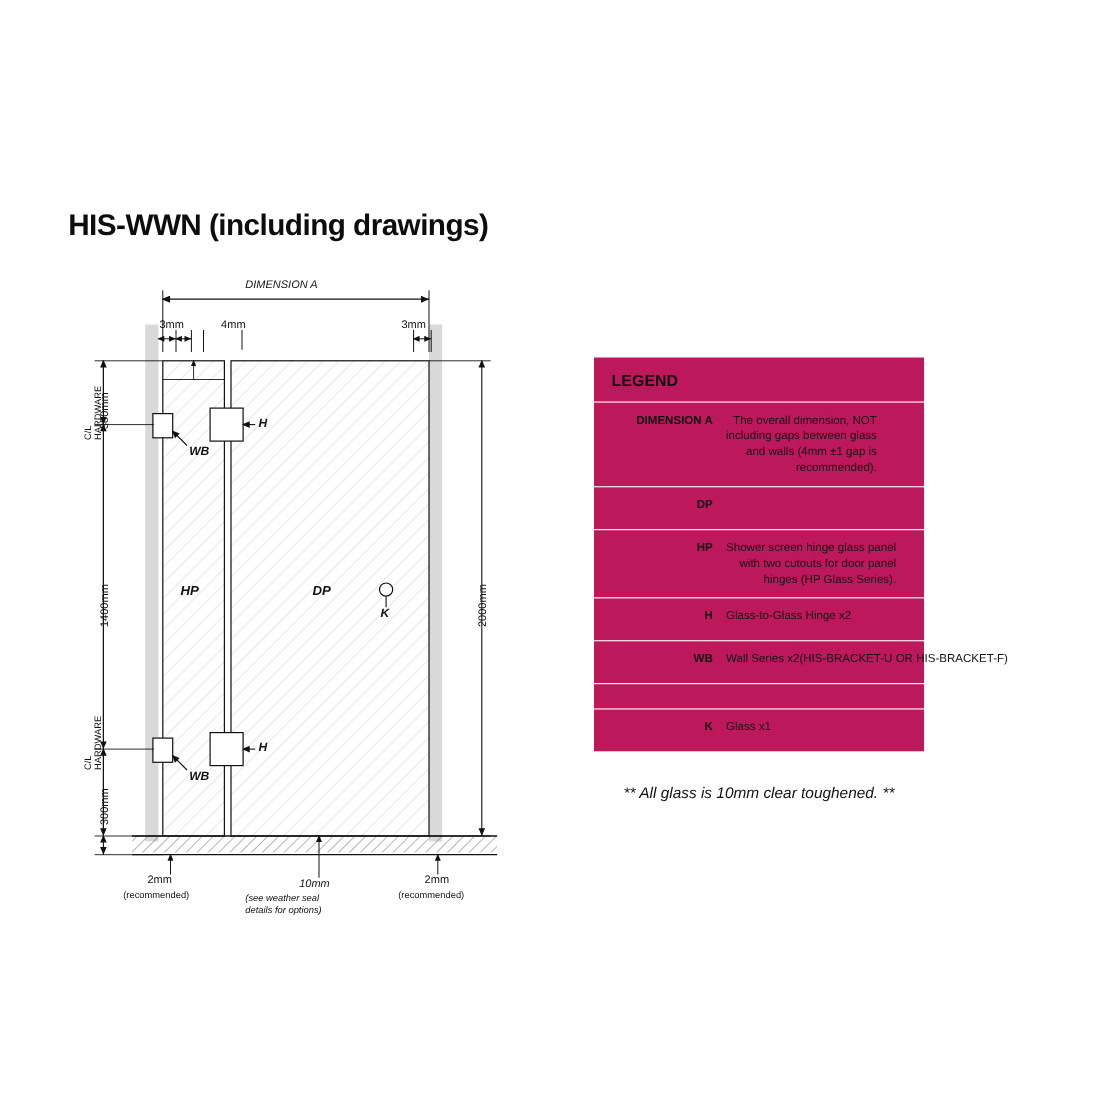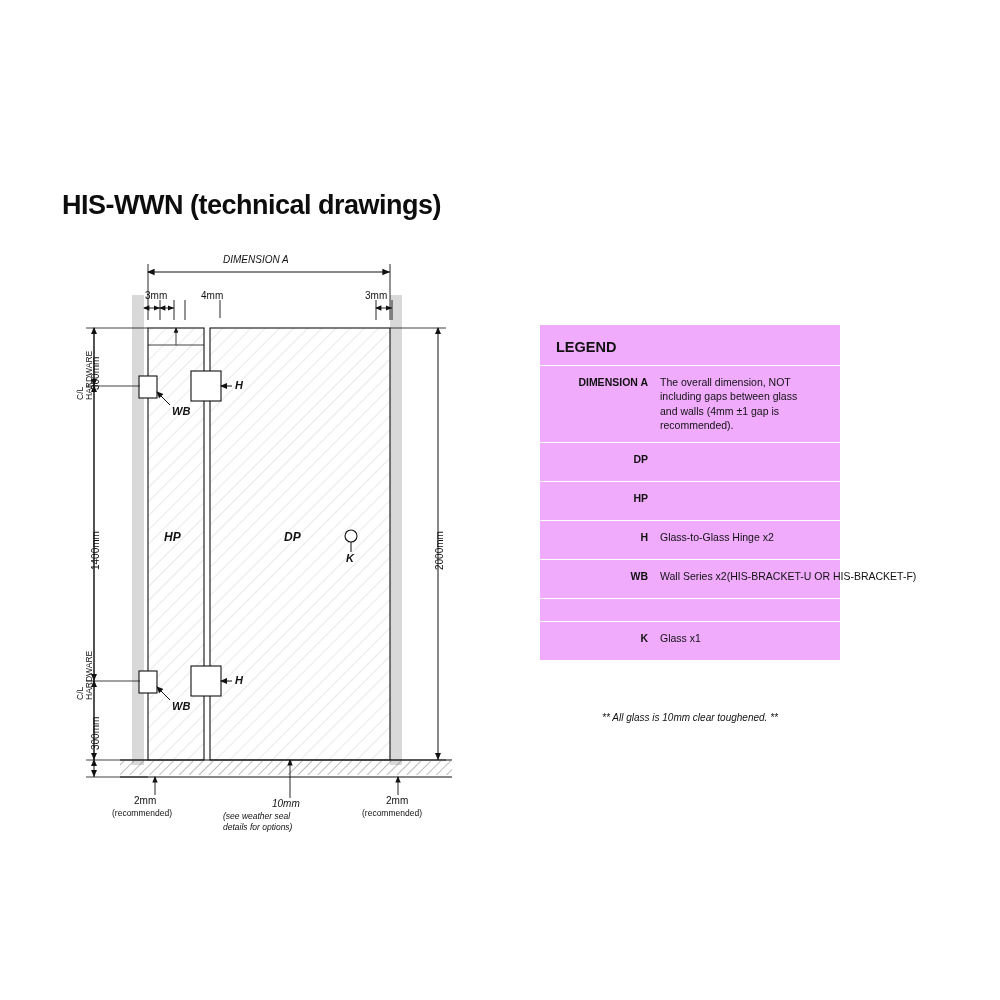--- a/index.html
+++ b/index.html
@@ -49,21 +49,21 @@
     transform-origin: 0 0;
     transform: rotate(-90deg);
   }
 
   
   #legend {
     position: absolute;
     left: 540px;
     top: 325px;
     width: 300px;
-    background: #f0abfc;
+    background: #be185d;
     padding: 0;
   }
   #legend .legend-title {
     font-size: 14.5px;
     font-weight: bold;
     padding: 14px 0 10px 16px;
     color: #111;
   }
   .legend-row {
     display: flex;
@@ -80,41 +80,42 @@
     font-size: 10.5px;
     font-weight: bold;
     color: #111;
     line-height: 1.35;
   }
   .legend-val {
     font-size: 10.5px;
     line-height: 1.38;
     color: #111;
     white-space: pre-line;
+    text-align: right;
   }
   .legend-row.wide .legend-val { white-space: nowrap; }
   .legend-spacer {
     height: 22px;
     border-top: 1px solid #ffffff;
   }
   #legend-note {
     position: absolute;
     left: 540px;
     top: 712px;
     width: 300px;
     text-align: center;
-    font-size: 10px;
+    font-size: 14px;
     font-style: italic;
     color: #111;
   }
 </style>
 </head>
 <body>
 
-<div id="page-title">HIS-WWN (technical drawings)</div>
+<div id="page-title">HIS-WWN (including drawings)</div>
 
 <div id="drawing">
 
   <svg width="420" height="590" viewBox="0 0 420 590">
     <defs>
       <pattern id="glassHatch" width="10" height="10" patternUnits="userSpaceOnUse" patternTransform="rotate(45)">
         <line x1="0" y1="0" x2="0" y2="10" stroke="#d3d3d3" stroke-width="1"></line>
       </pattern>
       <pattern id="floorHatch" width="7" height="7" patternUnits="userSpaceOnUse" patternTransform="rotate(45)">
         <line x1="0" y1="0" x2="0" y2="7" stroke="#5a5a5a" stroke-width="0.8"></line>
@@ -237,20 +238,23 @@
 and walls (4mm ±1 gap is
 recommended).</div>
   </div>
 
   <div class="legend-row">
     <div class="legend-key">DP</div>
   </div>
 
   <div class="legend-row">
     <div class="legend-key">HP</div>
+    <div class="legend-val">Shower screen hinge glass panel
+with two cutouts for door panel
+hinges (HP Glass Series).</div>
   </div>
 
   <div class="legend-row">
     <div class="legend-key">H</div>
     <div class="legend-val">Glass-to-Glass Hinge x2</div>
   </div>
 
   <div class="legend-row wide">
     <div class="legend-key">WB</div>
     <div class="legend-val">Wall Series x2(HIS-BRACKET-U OR HIS-BRACKET-F)</div>

